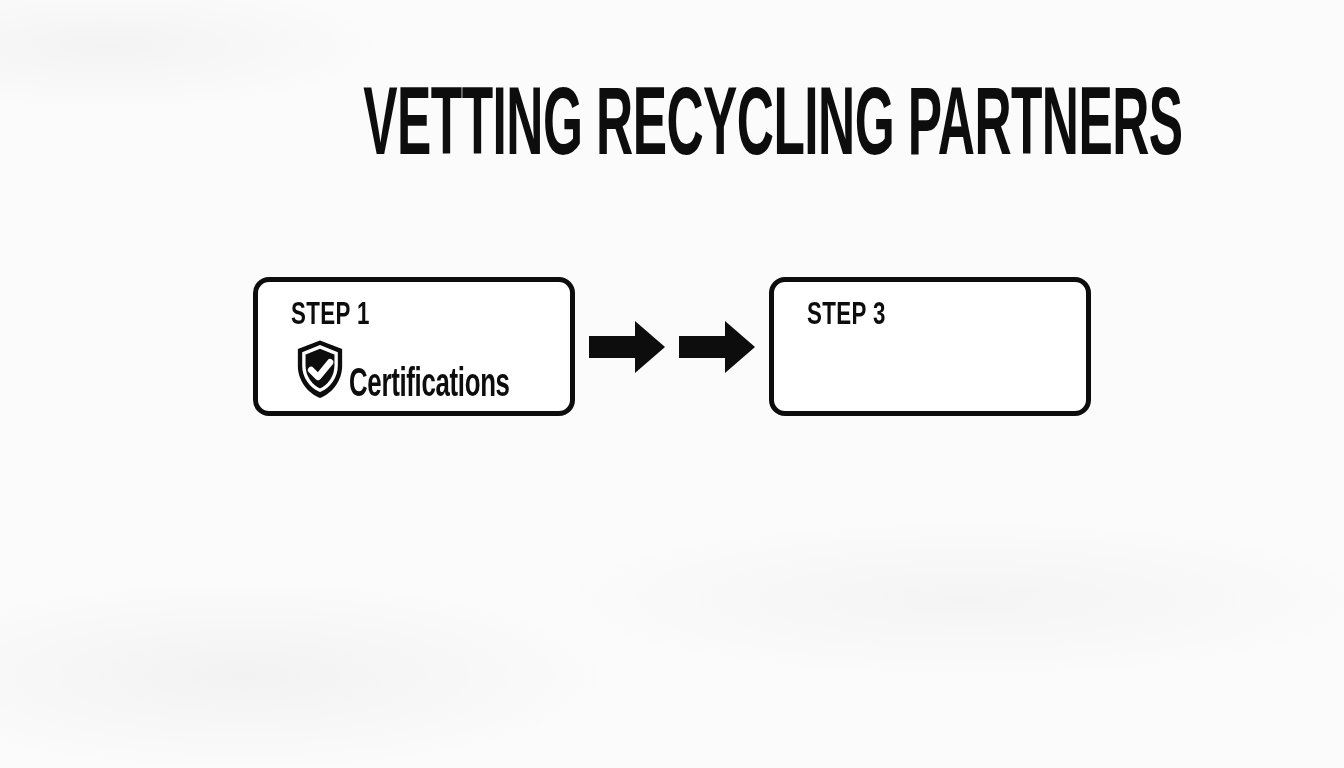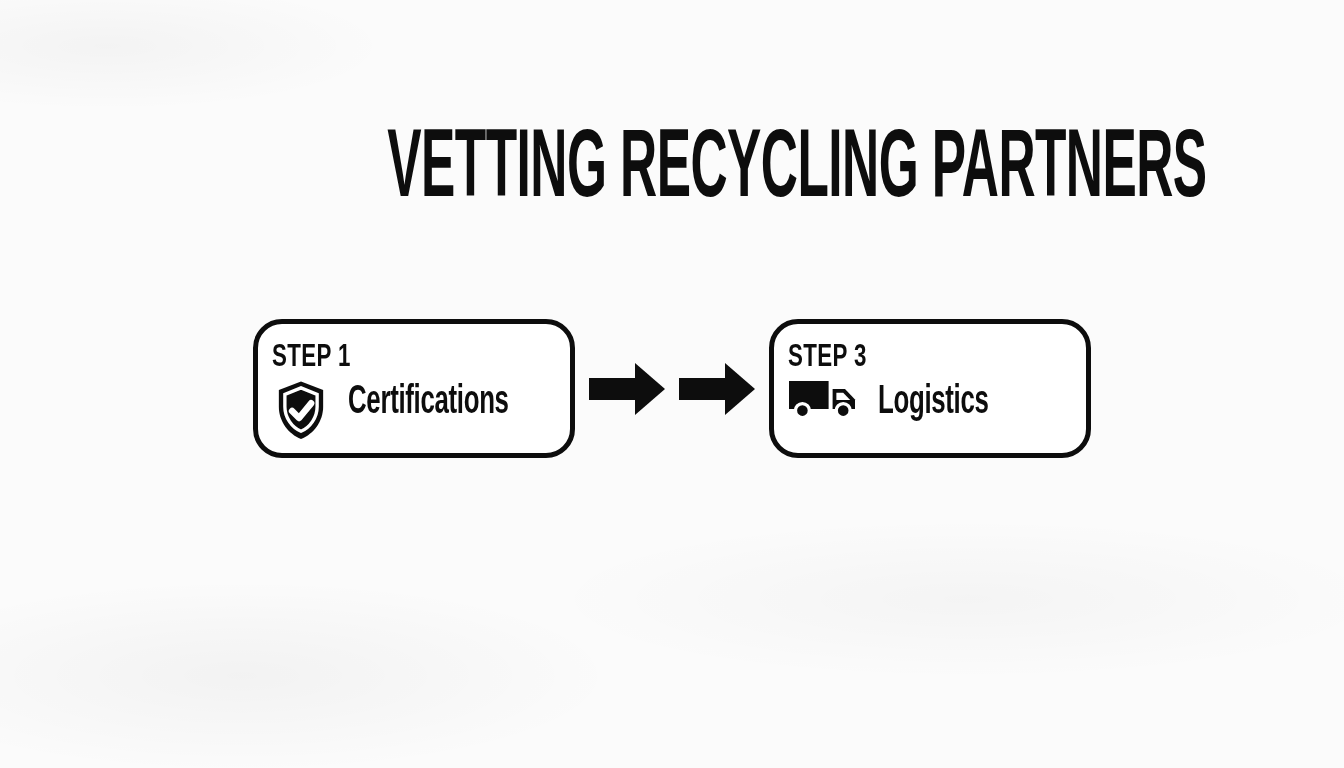--- a/index.html
+++ b/index.html
@@ -8,21 +8,21 @@
     font-family:"Liberation Sans", sans-serif;
     color:#0d0d0d;
     background:
       radial-gradient(ellipse 40% 18% at 18% 88%, rgba(0,0,0,0.035), transparent 70%),
       radial-gradient(ellipse 45% 15% at 72% 78%, rgba(0,0,0,0.028), transparent 70%),
       radial-gradient(ellipse 30% 12% at 8% 6%, rgba(0,0,0,0.03), transparent 70%),
       #fbfbfb;
   }
   .canvas { position:relative; width:1344px; height:768px; }
 
-  .title-wrap { padding-top:114px; white-space:nowrap;margin-left:24px; }
+  .title-wrap { padding-top:72px; white-space:nowrap; }
   .title {
     display:inline-block;
     font-size:97px;
     font-weight:bold;
     letter-spacing:-1px;
     line-height:1;
     transform:scaleX(0.53);
     transform-origin:50% 50%;
     color:#0d0d0d;
   }
@@ -33,39 +33,38 @@
     align-items:center;
     justify-content:center;
     gap:14px;
   }
 
   .step-card {
     width:322px;
     height:139px;
     background:#ffffff;
     border:5px solid #0d0d0d;
-    border-radius:29px;
-    padding:16px 8px 0 14px;
+    border-radius:16px;
+    padding:16px 8px 0 33px;
     overflow:hidden;
   }
   .step-label {
     display:inline-block;
     font-size:31px;
     font-weight:bold;
     letter-spacing:0.5px;
     line-height:1;
     transform:scaleX(0.72);
     transform-origin:left center;
     white-space:nowrap;
   }
   .step-main {
     margin-top:8px;
     display:flex;
-    align-items:flex-start;
-    gap:18px;
+    align-items:flex-end;
     height:66px;
   }
   .step-icon { flex:0 0 auto; display:flex; align-items:center; }
   .step-name {
     display:inline-block;
     font-size:41px;
     font-weight:bold;
     letter-spacing:-0.5px;
     line-height:1;
     transform:scaleX(0.63);
@@ -109,28 +108,16 @@
 
     <span class="arrow">
       <svg width="76" height="56" viewBox="0 0 76 56">
         <rect x="0" y="17" width="46" height="22" fill="#0d0d0d"></rect>
         <polygon points="46,2 46,54 76,28" fill="#0d0d0d"></polygon>
       </svg>
     </span>
 
     <div class="step-card">
       <span class="step-label">STEP 3</span>
-      <div class="step-main">
-        <span class="step-icon">
-          <svg width="72" height="44" viewBox="0 0 36 22">
-            <rect x="0.5" y="1" width="19.8" height="14" fill="#0d0d0d"></rect>
-            <path d="M22.3 5 h6.2 l5 5.2 v4.8 h-11.2 Z" fill="#0d0d0d"></path>
-            <path d="M24.2 6.9 h3.4 l3.5 3.6 h-6.9 Z" fill="#ffffff"></path>
-            <circle cx="7.2" cy="15.8" r="3.5" fill="#0d0d0d" stroke="#ffffff" stroke-width="1.7"></circle>
-            <circle cx="27.6" cy="15.8" r="3.5" fill="#0d0d0d" stroke="#ffffff" stroke-width="1.7"></circle>
-          </svg>
-        </span>
-        <span class="step-name">Logistics</span>
-      </div>
     </div>
 
   </div>
 </div>
 
 </body></html>

